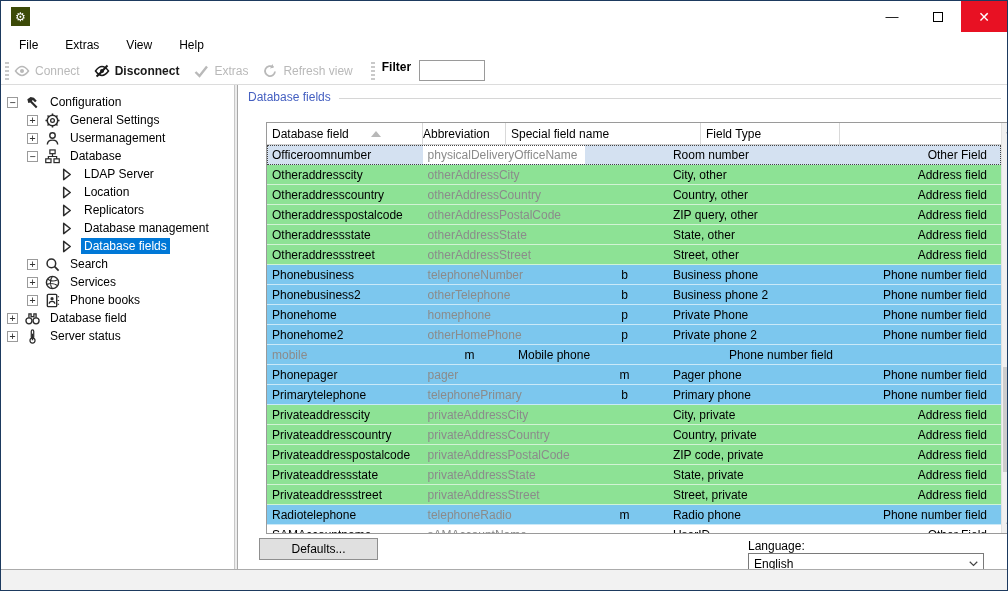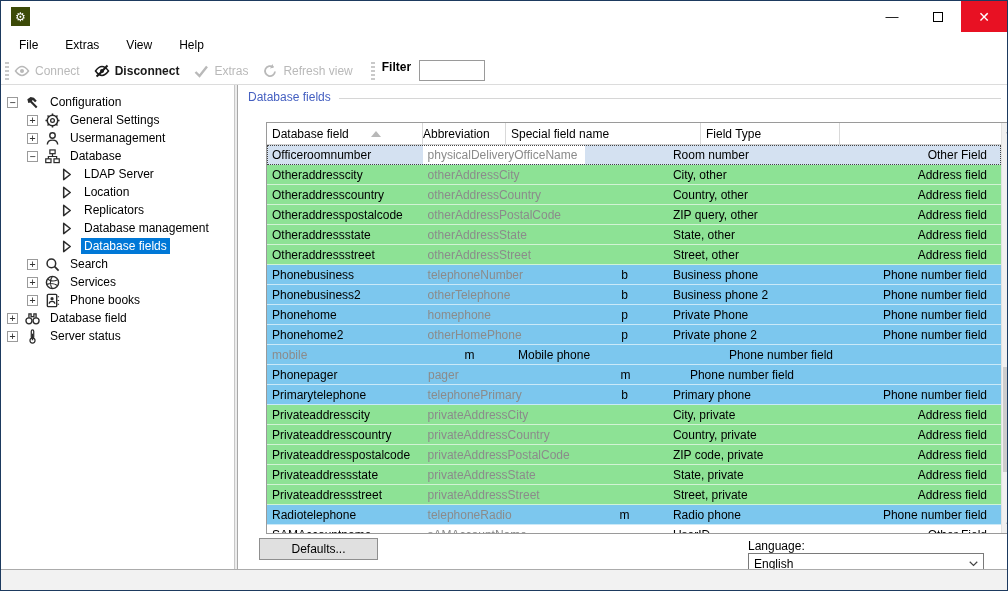--- a/index.html
+++ b/index.html
@@ -419,20 +419,21 @@
           <div class="trow blue">
               <div class="c c2">mobile</div>
               <div class="c c3">m</div>
               <div class="c c4">Mobile phone</div>
               <div class="c c5">Phone number field</div>
           </div>
           <div class="trow blue">
             <div class="c c1">Phonepager</div>
               <div class="c c2">pager</div>
               <div class="c c3">m</div>
+              <div class="c c4">Pager phone</div>
               <div class="c c5">Phone number field</div>
           </div>
           <div class="trow blue">
             <div class="c c1">Primarytelephone</div>
               <div class="c c2">telephonePrimary</div>
               <div class="c c3">b</div>
               <div class="c c4">Primary phone</div>
               <div class="c c5">Phone number field</div>
           </div>
           <div class="trow green">

